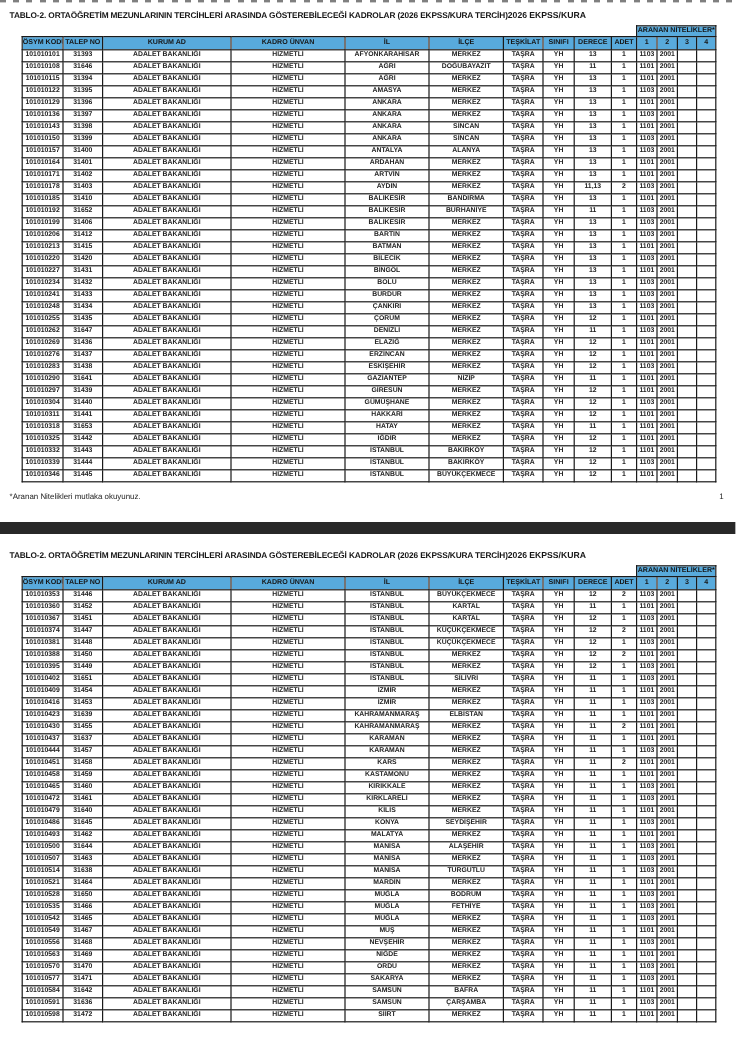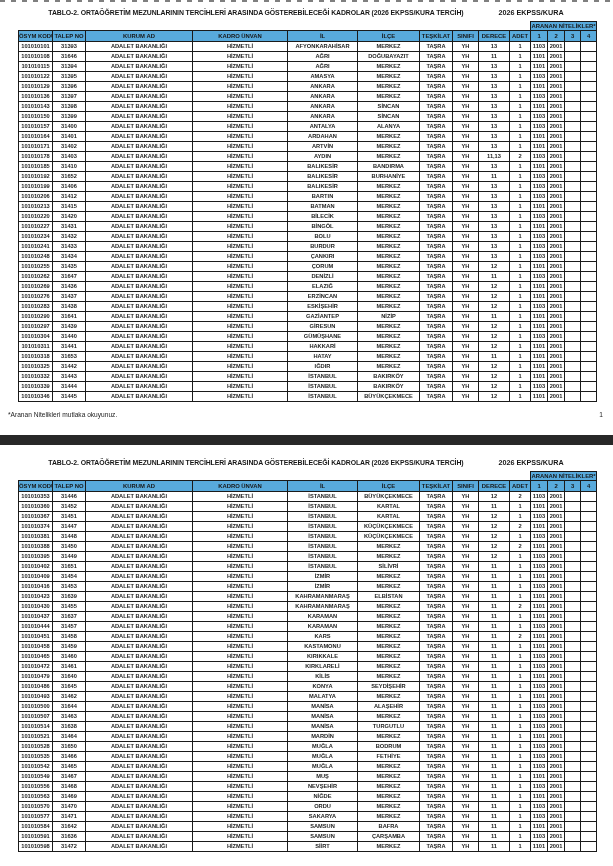--- a/index.html
+++ b/index.html
@@ -16,23 +16,22 @@
   }
   .top-artifact{
     height:2px;width:100%;
     background:repeating-linear-gradient(90deg,#3a3a3a 0 5px,transparent 5px 11px);
     opacity:.65;
   }
   .page{position:relative;}
   .page1{padding-top:6px;}
   .page2{padding-top:13px;}
   .title-row{
-    display:flex;justify-content:center;align-items:baseline;
+    display:flex;justify-content:flex-start;align-items:baseline;
     margin:0 9px 0 8px;
-    gap:35px;
   }
   .doc-title{
     font-size:6.9px;font-weight:bold;letter-spacing:-0.1px;white-space:nowrap;
   }
   .exam-label{
     font-size:7.2px;font-weight:bold;white-space:nowrap;
   }
   table.kadro-table{
     border-collapse:collapse;table-layout:fixed;
     margin:4px 0 0 18px;width:578px;

